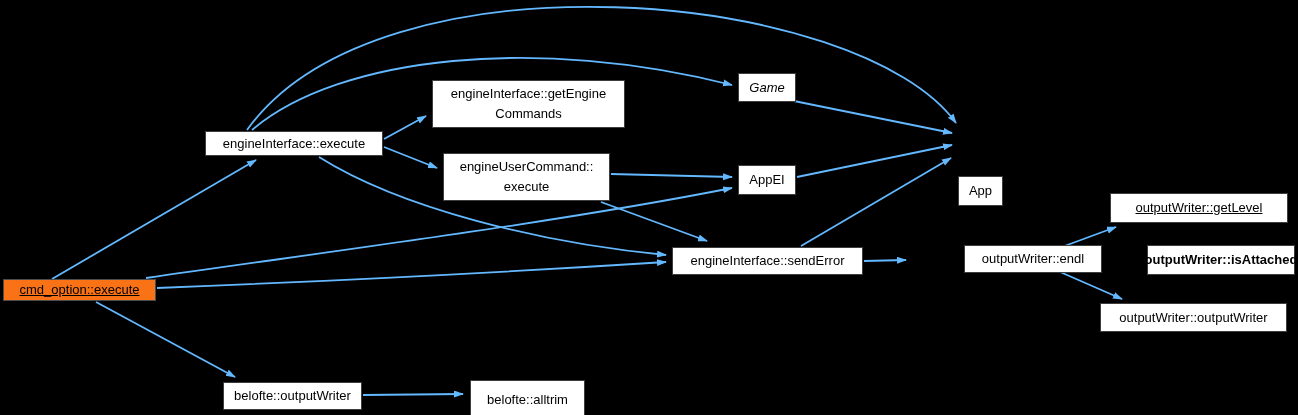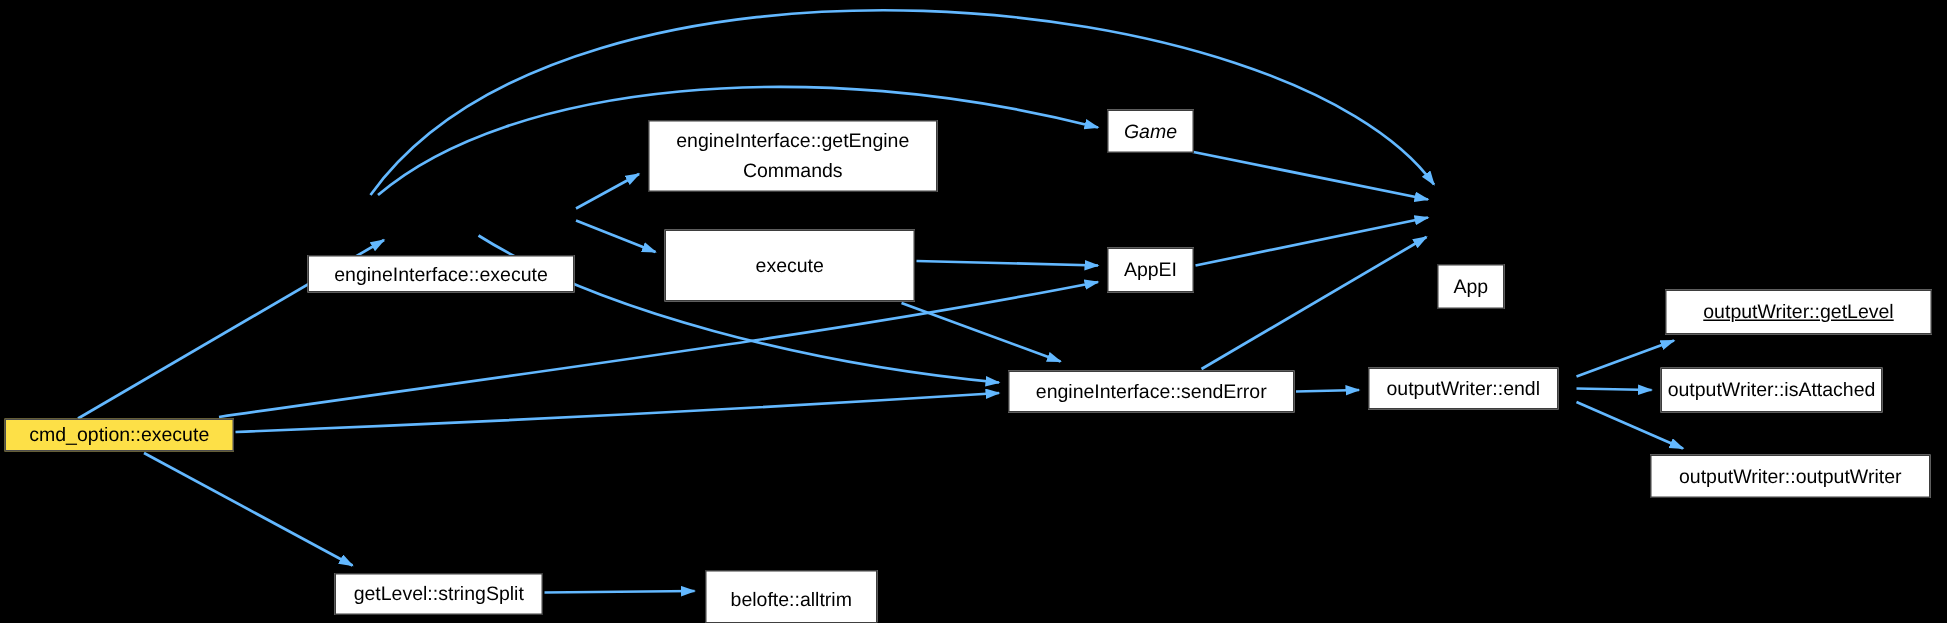--- a/index.html
+++ b/index.html
@@ -31,22 +31,23 @@
     flex-direction: column;
     align-items: center;
     justify-content: center;
     text-align: center;
     line-height: 20px;
     white-space: nowrap;
     cursor: pointer;
     padding: 0 4px;
   }
   .node.highlighted {
-    background: #fde047;
+    background: #f97316;
     border-color: #4c4c4c;
+    text-decoration: underline;
   }
 </style>
 </head>
 <body>
 
 <div class="canvas">
   <svg class="edges-svg" viewBox="0 0 1298 415" xmlns="http://www.w3.org/2000/svg">
     <defs>
       <marker id="arrow" markerUnits="userSpaceOnUse" markerWidth="11" markerHeight="8" refX="9" refY="3.5" orient="auto">
         <path d="M0,0 L10,3.5 L0,7 z" fill="#63b8ff"></path>
@@ -71,54 +72,55 @@
         <path d="M 1051,251 L 1116,227" class="edge" stroke="#63b8ff" marker-end="url(#arrow)"></path>
         <path d="M 1051,259 L 1101,260" class="edge" stroke="#63b8ff" marker-end="url(#arrow)"></path>
         <path d="M 1051,268 L 1122,299" class="edge" stroke="#63b8ff" marker-end="url(#arrow)"></path>
         <path d="M 363,395 L 463,394" class="edge" stroke="#63b8ff" marker-end="url(#arrow)"></path>
       </g>
   </svg>
   <div id="node-layer">
       <div class="node highlighted" style="left: 3px; top: 279px; width: 153px; height: 22px;">
         <span>cmd_option::execute</span>
       </div>
-      <div class="node" style="left: 205px; top: 131px; width: 178px; height: 25px; margin-top: 39px;">
+      <div class="node" style="left: 205px; top: 131px; width: 178px; height: 25px;">
         <span>engineInterface::execute</span>
       </div>
       <div class="node" style="left: 432px; top: 80px; width: 193px; height: 48px;">
         <span>engineInterface::getEngine</span>
         <span>Commands</span>
       </div>
       <div class="node" style="left: 443px; top: 153px; width: 167px; height: 48px;">
+        <span>engineUserCommand::</span>
         <span>execute</span>
       </div>
       <div class="node" style="left: 738px; top: 73px; width: 58px; height: 29px; font-style: italic;">
         <span>Game</span>
       </div>
       <div class="node" style="left: 738px; top: 165px; width: 58px; height: 30px;">
         <span>AppEI</span>
       </div>
       <div class="node" style="left: 958px; top: 128px; width: 45px; height: 30px; margin-top: 48px;">
         <span>App</span>
       </div>
       <div class="node" style="left: 672px; top: 247px; width: 191px; height: 28px;">
         <span>engineInterface::sendError</span>
       </div>
-      <div class="node" style="left: 912px; top: 245px; width: 127px; height: 28px;">
+      <div class="node" style="left: 964px; top: 245px; width: 138px; height: 28px;">
         <span>outputWriter::endl</span>
       </div>
       <div class="node" style="left: 1110px; top: 193px; width: 178px; height: 30px; text-decoration: underline;">
         <span>outputWriter::getLevel</span>
       </div>
-      <div class="node" style="left: 1107px; top: 245px; width: 148px; height: 30px;">
+      <div class="node" style="left: 1147px; top: 245px; width: 148px; height: 30px; font-weight: bold;">
         <span>outputWriter::isAttached</span>
       </div>
       <div class="node" style="left: 1100px; top: 303px; width: 187px; height: 29px;">
         <span>outputWriter::outputWriter</span>
       </div>
       <div class="node" style="left: 223px; top: 382px; width: 139px; height: 28px;">
-        <span>getLevel::stringSplit</span>
+        <span>belofte::outputWriter</span>
       </div>
       <div class="node" style="left: 470px; top: 380px; width: 115px; height: 40px;">
         <span>belofte::alltrim</span>
       </div>
     </div>
 </div>
 
 </body></html>

